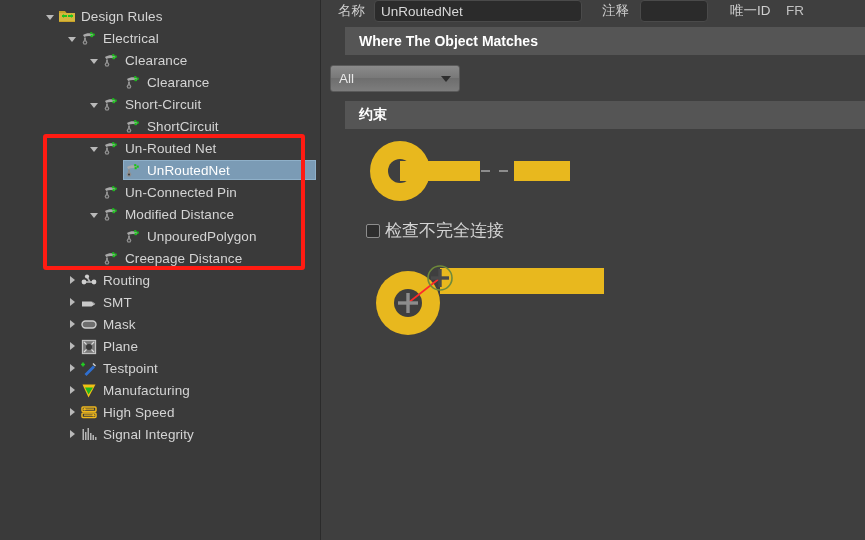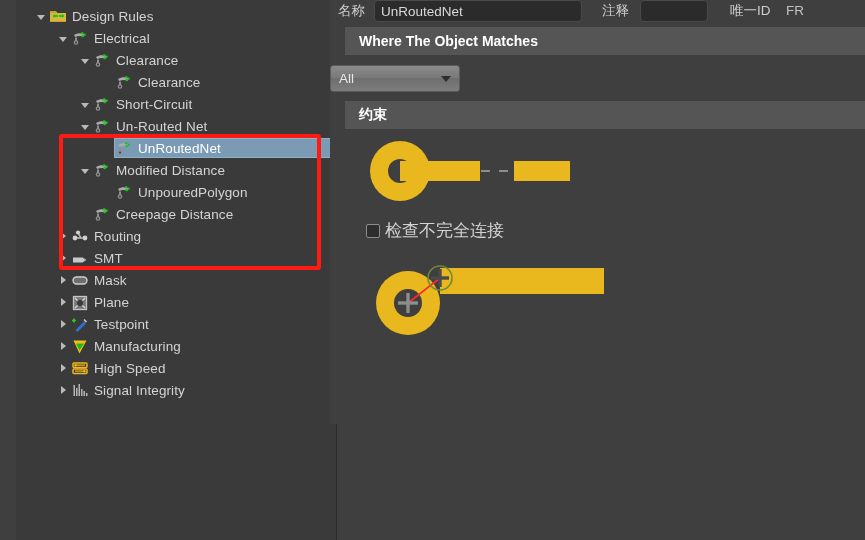--- a/index.html
+++ b/index.html
@@ -6,24 +6,25 @@
   html, body {
     width: 865px; height: 540px;
     background: #3f3f3f;
     font-family: "Liberation Sans", "DejaVu Sans", sans-serif;
     overflow: hidden;
   }
   #root { position: relative; width: 865px; height: 540px; background: #3f3f3f; }
 
   
   #tree-panel {
-    position: absolute; left: 16px; top: 0; width: 321px; height: 540px;
+    position: absolute; left: 0; top: 0; width: 321px; height: 540px;
     background: #3a3a3a;
     border-right: 1px solid #2b2b2b;
     overflow: hidden;
+    padding-left: 25px;
   }
   #tree-inner { position: relative; padding-top: 5px; }
 
   .tree-row {
     position: relative;
     height: 22px;
     display: flex;
     align-items: center;
     white-space: nowrap;
     color: #d4d4d4;
@@ -243,20 +244,37 @@
                 <circle cx="6" cy="14.5" r="1" fill="#3a3a3a"></circle>
                 <rect x="11.2" y="4.2" width="2.1" height="2.1" fill="#16c416"></rect>
                 <rect x="13.6" y="5.6" width="2.1" height="2.1" fill="#16c416"></rect>
                 <rect x="11.6" y="7.1" width="2.1" height="2.1" fill="#16c416"></rect>
               </svg>
             </span>
             <span class="label">Short-Circuit</span>
           </div>
         </div>
         <div class="tree-row">
+          <div class="row-content" style="padding-left: 84px;">
+            <span class="twisty none"></span>
+            <span class="ticon">
+              <svg viewBox="0 0 20 20">
+                <path d="M4 7c3-2 7-2 11-1l-1 2.4C10.8 7.6 7.6 7.7 5.2 9z" fill="#a9a9a9"></path>
+                <path d="M5 9.5h2v4.5H5z" fill="#8f8f8f"></path>
+                <circle cx="6" cy="14.5" r="2.3" fill="#8f8f8f"></circle>
+                <circle cx="6" cy="14.5" r="1" fill="#3a3a3a"></circle>
+                <rect x="11.2" y="4.2" width="2.1" height="2.1" fill="#16c416"></rect>
+                <rect x="13.6" y="5.6" width="2.1" height="2.1" fill="#16c416"></rect>
+                <rect x="11.6" y="7.1" width="2.1" height="2.1" fill="#16c416"></rect>
+              </svg>
+            </span>
+            <span class="label">ShortCircuit</span>
+          </div>
+        </div>
+        <div class="tree-row">
           <div class="row-content" style="padding-left: 62px;">
             <span class="twisty expanded"></span>
             <span class="ticon">
               <svg viewBox="0 0 20 20">
                 <path d="M4 7c3-2 7-2 11-1l-1 2.4C10.8 7.6 7.6 7.7 5.2 9z" fill="#a9a9a9"></path>
                 <path d="M5 9.5h2v4.5H5z" fill="#8f8f8f"></path>
                 <circle cx="6" cy="14.5" r="2.3" fill="#8f8f8f"></circle>
                 <circle cx="6" cy="14.5" r="1" fill="#3a3a3a"></circle>
                 <rect x="11.2" y="4.2" width="2.1" height="2.1" fill="#16c416"></rect>
                 <rect x="13.6" y="5.6" width="2.1" height="2.1" fill="#16c416"></rect>
@@ -275,20 +293,37 @@
                 <path d="M4 7c3-2 7-2 11-1l-1 2.4C10.8 7.6 7.6 7.7 5.2 9z" fill="#a9a9a9"></path>
                 <path d="M5 9.5h2v4.5H5z" fill="#8f8f8f"></path>
                 <circle cx="6" cy="14.5" r="2.3" fill="#8f8f8f"></circle>
                 <circle cx="6" cy="14.5" r="1" fill="#3a3a3a"></circle>
                 <rect x="11.2" y="4.2" width="2.1" height="2.1" fill="#16c416"></rect>
                 <rect x="13.6" y="5.6" width="2.1" height="2.1" fill="#16c416"></rect>
                 <rect x="11.6" y="7.1" width="2.1" height="2.1" fill="#16c416"></rect>
               </svg>
             </span>
             <span class="label">UnRoutedNet</span>
+          </div>
+        </div>
+        <div class="tree-row">
+          <div class="row-content" style="padding-left: 62px;">
+            <span class="twisty none"></span>
+            <span class="ticon">
+              <svg viewBox="0 0 20 20">
+                <path d="M4 7c3-2 7-2 11-1l-1 2.4C10.8 7.6 7.6 7.7 5.2 9z" fill="#a9a9a9"></path>
+                <path d="M5 9.5h2v4.5H5z" fill="#8f8f8f"></path>
+                <circle cx="6" cy="14.5" r="2.3" fill="#8f8f8f"></circle>
+                <circle cx="6" cy="14.5" r="1" fill="#3a3a3a"></circle>
+                <rect x="11.2" y="4.2" width="2.1" height="2.1" fill="#16c416"></rect>
+                <rect x="13.6" y="5.6" width="2.1" height="2.1" fill="#16c416"></rect>
+                <rect x="11.6" y="7.1" width="2.1" height="2.1" fill="#16c416"></rect>
+              </svg>
+            </span>
+            <span class="label">Un-Connected Pin</span>
           </div>
         </div>
         <div class="tree-row">
           <div class="row-content" style="padding-left: 62px;">
             <span class="twisty expanded"></span>
             <span class="ticon">
               <svg viewBox="0 0 20 20">
                 <path d="M4 7c3-2 7-2 11-1l-1 2.4C10.8 7.6 7.6 7.7 5.2 9z" fill="#a9a9a9"></path>
                 <path d="M5 9.5h2v4.5H5z" fill="#8f8f8f"></path>
                 <circle cx="6" cy="14.5" r="2.3" fill="#8f8f8f"></circle>

